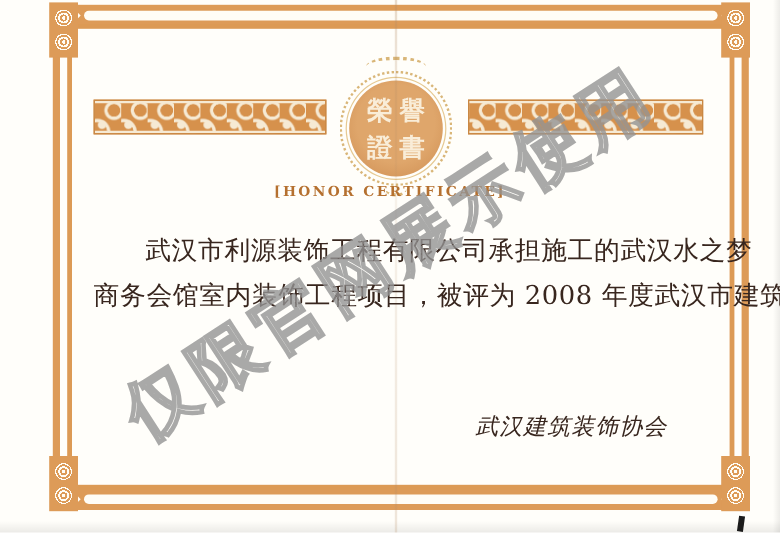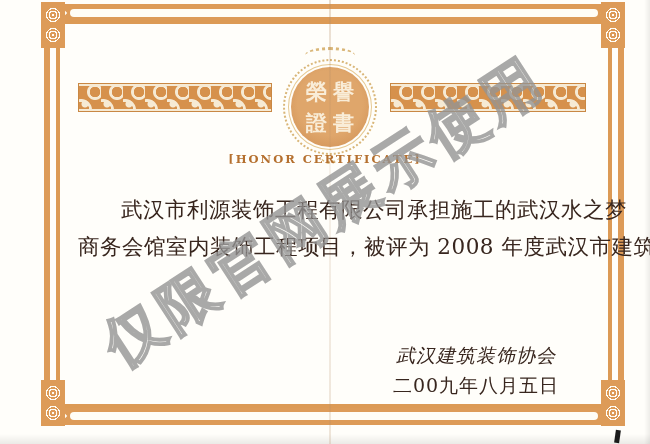--- a/index.html
+++ b/index.html
@@ -135,21 +135,20 @@
   <div class="seal-pendant"></div>
 
   <div class="honor">[HONOR CERTIFICATE]</div>
 
   <div class="body-text">
     <div class="body-line first">武汉市利源装饰工程有限公司承担施工的武汉水之梦</div>
     <div class="body-line">商务会馆室内装饰工程项目，被评为 2008 年度武汉市建筑</div>
   </div>
 
   <div class="issuer">武汉建筑装饰协会</div>
-  <div class="date">二00九年八月五日</div>
 
   <div class="watermark">仅限官网展示使用</div>
 
   <div class="fold-line"></div>
   <div class="ink-mark"></div>
   <div class="shadow-bottom"></div>
   <div class="shadow-right"></div>
 </div>
 
 </body></html>

